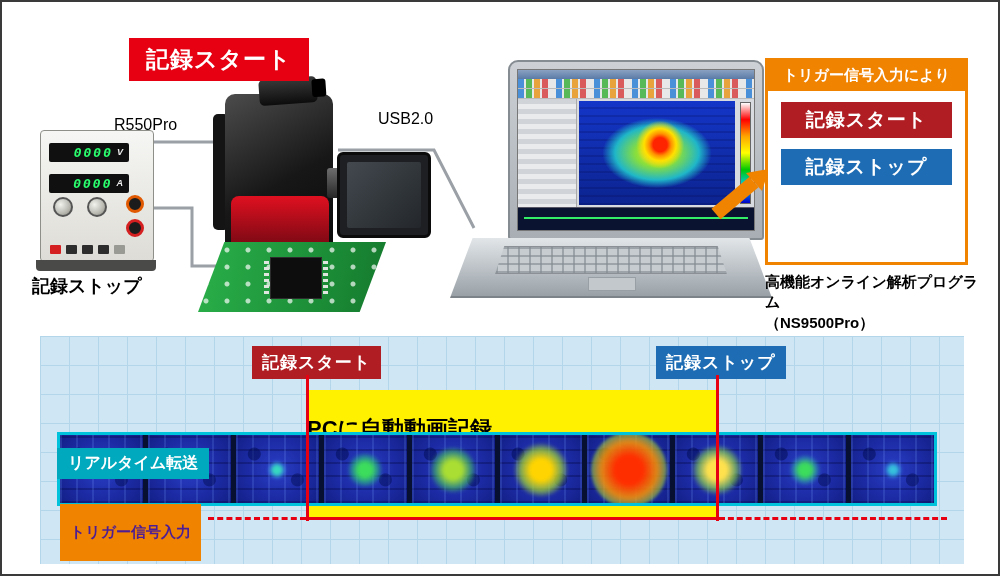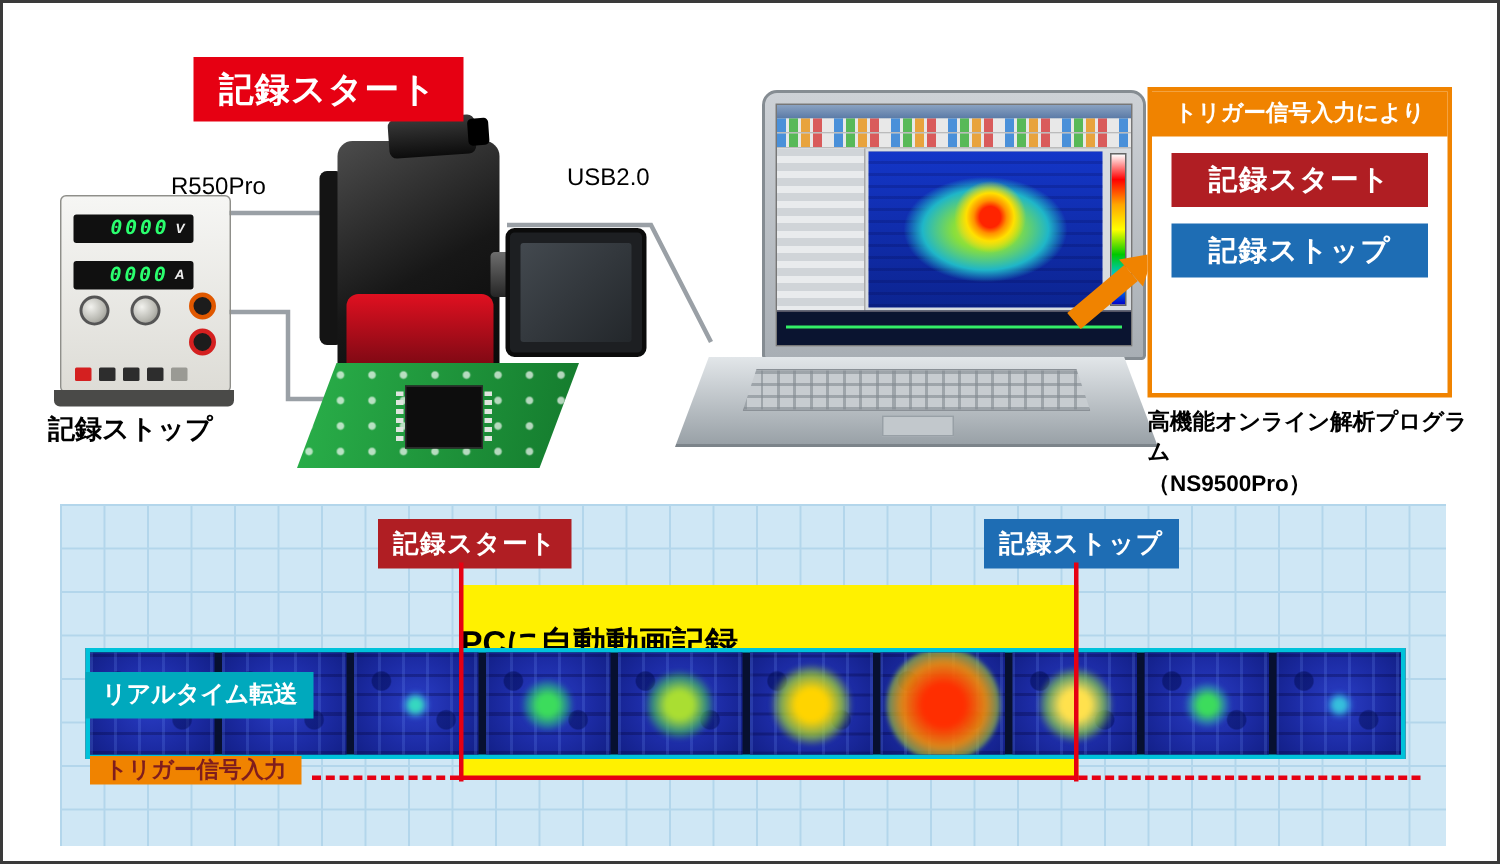--- a/index.html
+++ b/index.html
@@ -146,22 +146,22 @@
     font-size:16px;font-weight:bold;padding:5px 11px;z-index:4;margin-top:44px;}
   .tl-badge{color:#fff;font-size:17px;font-weight:bold;padding:5px 10px;top:10px;z-index:4;letter-spacing:1px;}
   .tl-start{left:212px;background:var(--darkred,#b01e23);}
   .tl-stop{left:616px;background:var(--blue,#1e6db4);}
   .vline{width:3px;top:39px;height:146px;background:var(--red,#e60012);z-index:5;}
   .line-start{left:266px;} .line-stop{left:676px;}
   .trig-dash{height:0;border-top:3px dashed var(--red,#e60012);top:181px;z-index:5;}
   .trig-dash.left{left:168px;width:98px;}
   .trig-dash.right{left:679px;width:228px;}
   .trig-mid{left:266px;top:181px;width:413px;height:3px;background:var(--red,#e60012);z-index:5;}
-  .trig-label{left:20px;top:168px;background:var(--orange,#f08300);color:#7f1d1d;
-    font-size:15px;font-weight:bold;padding:0 10px;z-index:6;}
+  .trig-label{left:20px;top:168px;background:var(--orange,#f08300);color:#4c1d95;
+    font-size:15px;font-weight:bold;padding:19px 10px;z-index:6;}
 </style>
 </head>
 <body>
 
 <div class="page">
 
   <svg class="wires abs" width="1000" height="330" viewBox="0 0 1000 330">
     <polyline points="82,131 82,140 230,140" fill="none" stroke="#9aa0a6" stroke-width="3"></polyline>
     <polyline points="148,206 190,206 190,264 214,264" fill="none" stroke="#9aa0a6" stroke-width="3"></polyline>
     <polyline points="336,148 432,148 472,226" fill="none" stroke="#9aa0a6" stroke-width="3"></polyline>

